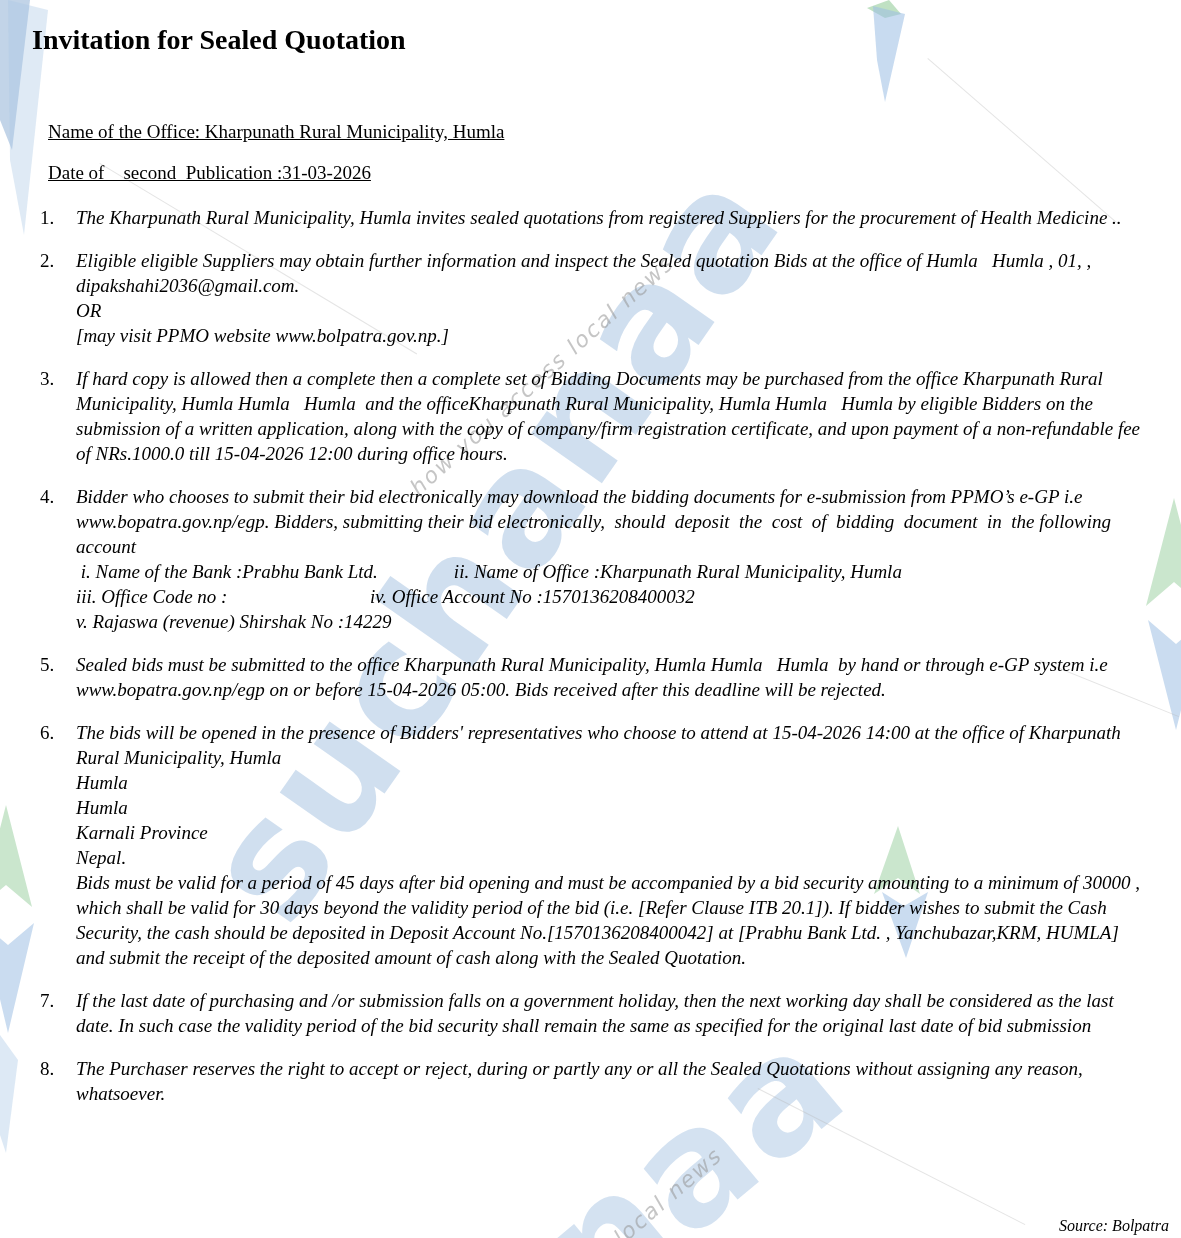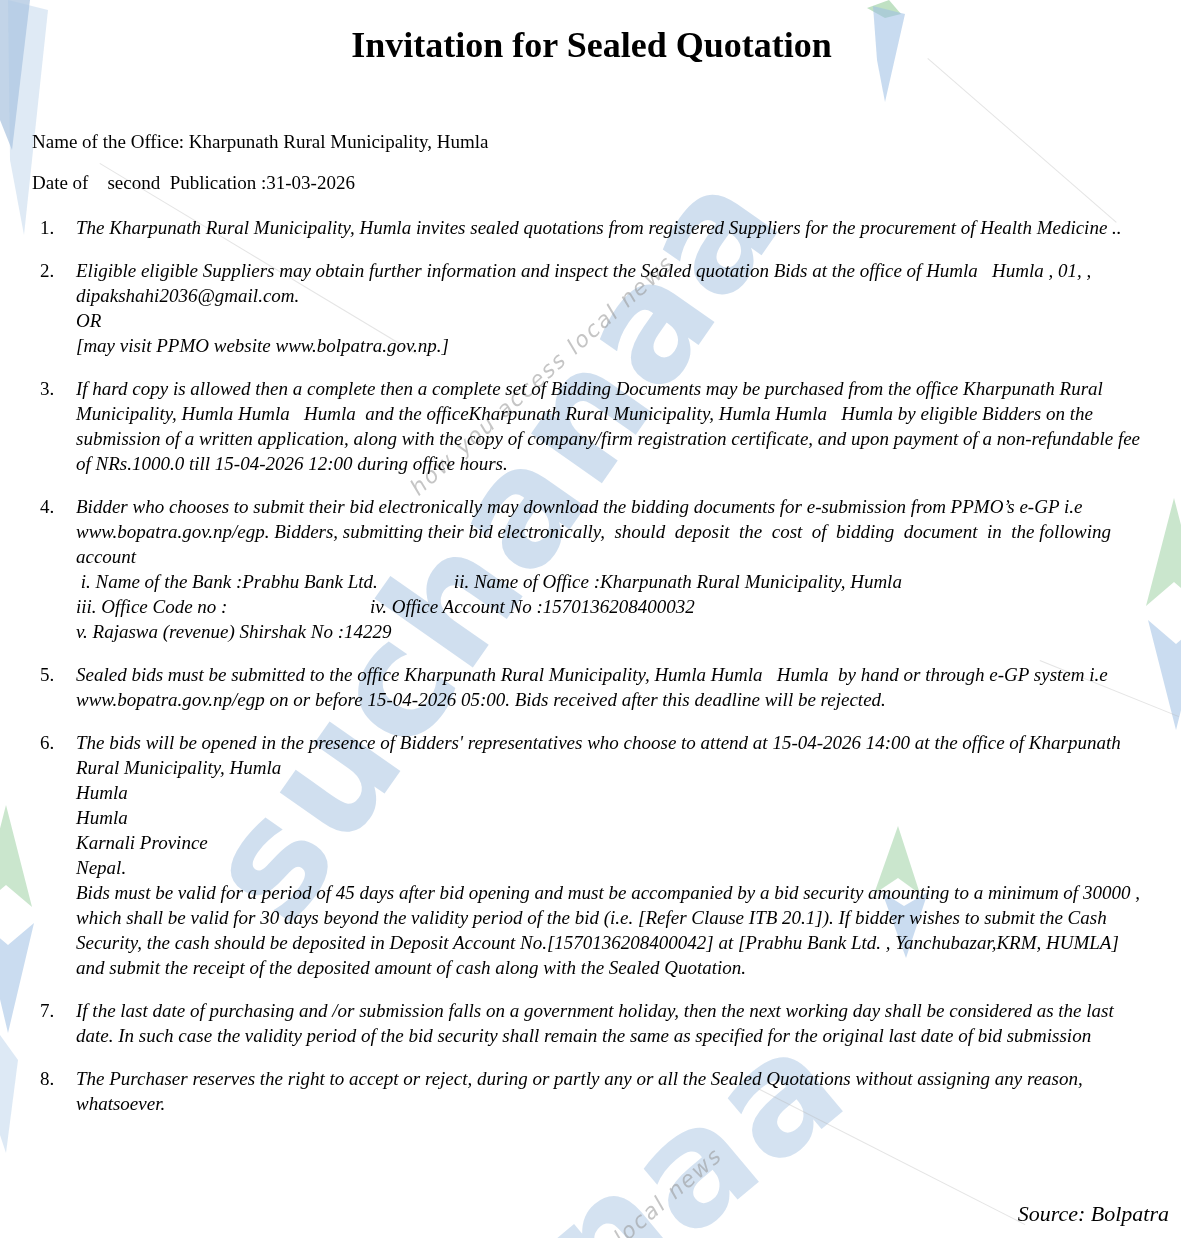--- a/index.html
+++ b/index.html
@@ -18,31 +18,31 @@
   .wm-brand-2{color:rgba(143,178,217,0.38);}
   .wm-slogan{
     font-family:"DejaVu Sans", sans-serif;font-size:22px;letter-spacing:2px;
     white-space:nowrap;color:rgba(150,150,150,0.55);font-style:italic;
   }
   .wm-line{position:absolute;z-index:1;height:1px;background:rgba(185,185,185,0.38);transform-origin:left top;pointer-events:none;}
   .wm svg{display:block;}
   
   .content{position:relative;z-index:2;padding:0 30px 0 32px;}
   .doc-title{
-    text-align:center;font-size:36px;font-weight:bold;margin:24px 0 0 0;
+    text-align:left;font-size:28px;font-weight:bold;margin:24px 0 0 0;
   }
   .meta{margin-top:64px;}
-  .meta p{margin:0 0 17px 0;font-size:19px;line-height:24px;white-space:pre-wrap;}
+  .meta p{margin:0 0 17px 16px;font-size:19px;line-height:24px;white-space:pre-wrap;text-decoration:underline;}
   .olist{margin-top:20px;}
   .li{display:flex;margin-bottom:18px;font-size:19px;line-height:25px;}
   .li-no{flex:0 0 44px;width:44px;box-sizing:border-box;padding-left:8px;}
   .li-text{flex:1;white-space:pre-wrap;font-style:italic;}
   .source{
-    position:absolute;right:12px;bottom:11px;z-index:2;
-    font-style:italic;font-size:22px;
+    position:absolute;right:12px;bottom:3px;z-index:2;
+    font-style:italic;font-size:16px;
   }
 </style>
 </head>
 <body>
 
 <div class="page">
 
   <div class="wm" style="left:85px;top:505px;width:740px;transform:rotate(-55deg);">
     <div class="wm-brand">suchanaa</div>
   </div>

